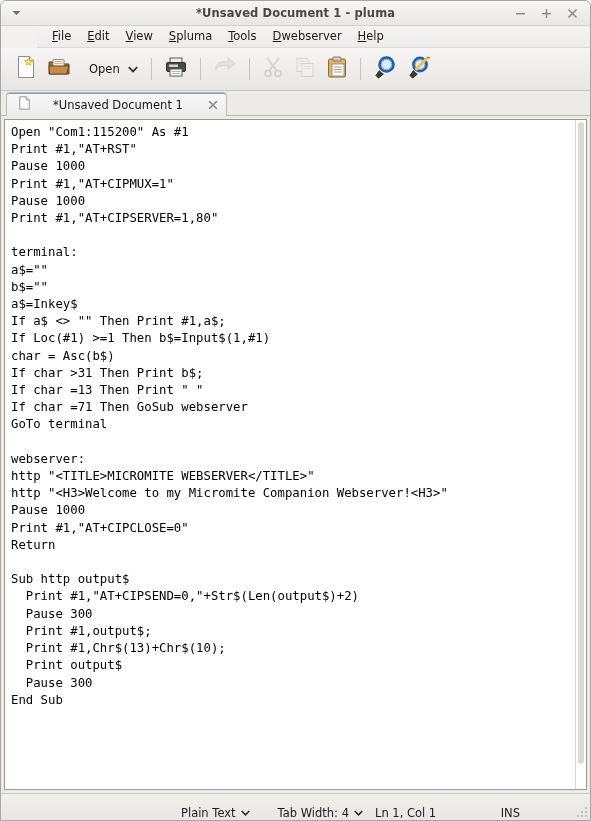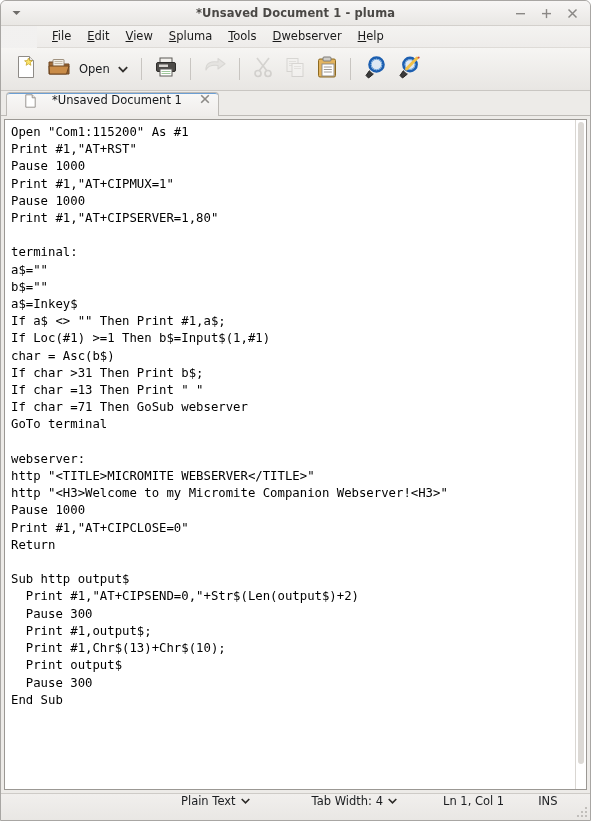--- a/index.html
+++ b/index.html
@@ -90,21 +90,21 @@
     height: 42px;
     flex: 0 0 42px;
     display: flex; align-items: center;
     padding-left: 9px;
     background: linear-gradient(to bottom, #f6f5f3 0%, #e8e6e3 100%);
     border-bottom: 1px solid #c9c6c2;
   }
   .tb-btn {
     height: 34px;
     display: flex; align-items: center;
-    gap: 8px;
+    gap: 18px;
     padding: 0 5px;
     border-radius: 3px;
     white-space: nowrap;
   }
   .tb-label {
     font-size: 11.5px;
     color: #16181c;
   }
   .tb-sep {
     width: 1px; height: 22px;
@@ -125,24 +125,24 @@
     flex: 0 0 24px;
     height: 24px;
     display: flex;
     align-items: flex-end;
     padding-left: 5px;
     background: #edebe8;
     border-bottom: 1px solid #bdbab6;
     position: relative;
   }
   .tab {
-    display: flex; align-items: flex-start;
-    gap: 16px;
+    display: flex; align-items: center;
+    gap: 23px;
     height: 23px;
-    padding: 0 7px 0 18px;
+    padding: 0 7px 0 12px;
     background: linear-gradient(to bottom, #f9f8f7 0%, #efedeb 100%);
     border: 1px solid #bdbab6;
     border-bottom: none;
     border-radius: 4px 4px 0 0;
     box-shadow: inset 0 2px 0 -1px #6c9fd4;
     position: relative; top: 1px;
   }
   .tab-title {
     font-size: 11.5px;
     color: #15171a;
@@ -197,26 +197,25 @@
     left: 2px; right: 2px; top: 2px;
     height: 96%;
     background: #dcd9d5;
     border-radius: 3px;
   }
 
   
   .statusbar {
     flex: 0 0 26px;
     height: 26px;
-    display: flex; align-items: flex-start;
+    display: flex; align-items: flex-end;
     background: linear-gradient(to bottom, #f1efed 0%, #e9e7e4 100%);
     border-top: 1px solid #cecbc7;
     position: relative;
     padding-right: 20px;
-    gap: 34px;
   }
   .sb-item {
     font-size: 11.5px;
     color: #1b1d20;
     display: flex; align-items: center;
     gap: 5px;
     white-space: nowrap;
   }
   .sb-caret { font-size: 8px; color: #2b2926; }
   .grip {
@@ -464,21 +463,21 @@
     </div>
     <div class="sb-item" style="margin-left:28px;">
       <span>Tab Width: 4</span>
       <span class="sb-caret">
         <svg width="9" height="6" viewBox="0 0 9 6">
             <path d="M0.7 1 L4.5 4.8 L8.3 1" stroke="#2b2926" stroke-width="1.6" fill="none"></path>
           </svg>
       </span>
     </div>
     <div class="sb-item" style="margin-left:12px;">Ln 1, Col 1</div>
-    <div class="sb-item" style="margin-left:auto;margin-right:18px;">INS</div>
+    <div class="sb-item" style="margin-left:auto;margin-right:50px;">INS</div>
     <div class="grip">
       <i style="right:0;bottom:0"></i>
       <i style="right:4px;bottom:0"></i>
       <i style="right:8px;bottom:0"></i>
       <i style="right:0;bottom:4px"></i>
       <i style="right:4px;bottom:4px"></i>
       <i style="right:0;bottom:8px"></i>
     </div>
   </div>
 

